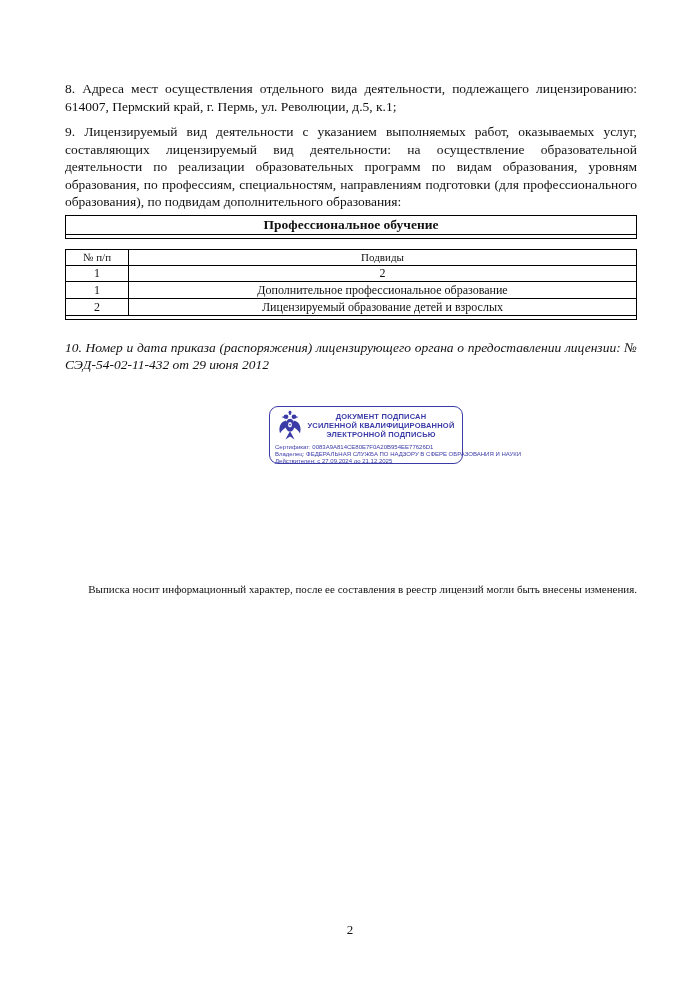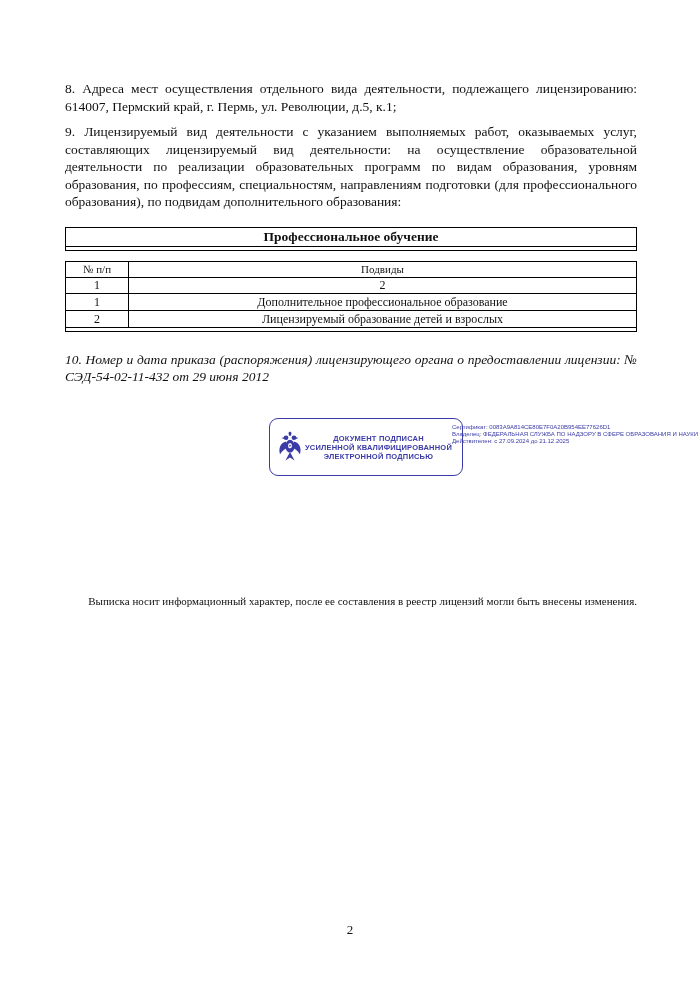--- a/index.html
+++ b/index.html
@@ -21,21 +21,21 @@
   .para {
     font-size:13.5px;
     line-height:17.5px;
     text-align:justify;
   }
   .para-9  { margin-top:8px; }
   .para-10 { margin-top:19px;font-style:italic; }
 
   table { width:100%; border-collapse:collapse; table-layout:fixed; }
   td { border:1px solid #000000; vertical-align:middle; }
-  .tbl-prof { margin-top:16px; }
+  .tbl-prof { margin-top:4px; }
   .tbl-add  { margin-top:10px; }
   .tbl-title-cell {
     font-weight:bold; text-align:center;
     font-size:13.5px; padding:1px 2px; line-height:16px;
   }
   .thin-cell { height:4px; padding:0; }
   .col-num { width:63px; }
   .hdr-cell {
     font-size:11px; text-align:center; padding:1px 2px; line-height:13px;
   }
@@ -50,21 +50,21 @@
   }
 
   .stamp {
     margin-top:32px;
     margin-left:204px;
     width:194px;
     height:58px;
     border:1.5px solid #3b3ba8;
     border-radius:9px;
     padding:3px 5px 2px 5px;
-    display:flex; flex-direction:row;
+    display:flex; flex-direction:column;
     color:#3b3ba8;
     font-family:"Liberation Sans", sans-serif;
     background:#ffffff;
   }
   .stamp-top { display:flex; align-items:center; }
   .stamp-eagle { flex:0 0 30px; display:flex; justify-content:center; }
   .stamp-titles { flex:1; text-align:center; }
   .stamp-title-line {
     font-weight:bold; font-size:7.5px; line-height:9px;
     letter-spacing:.2px; white-space:nowrap;

